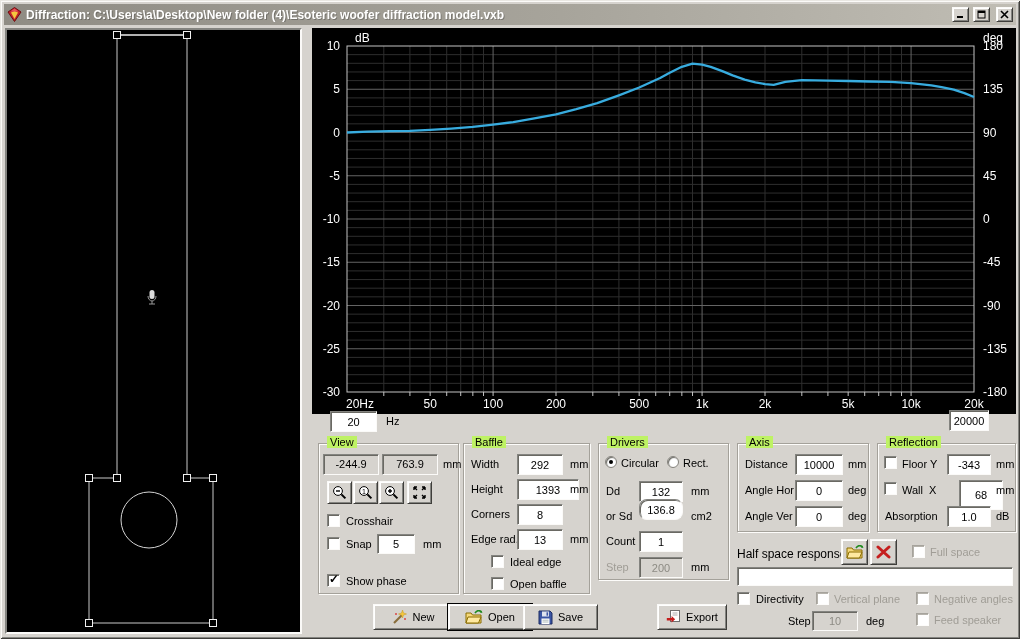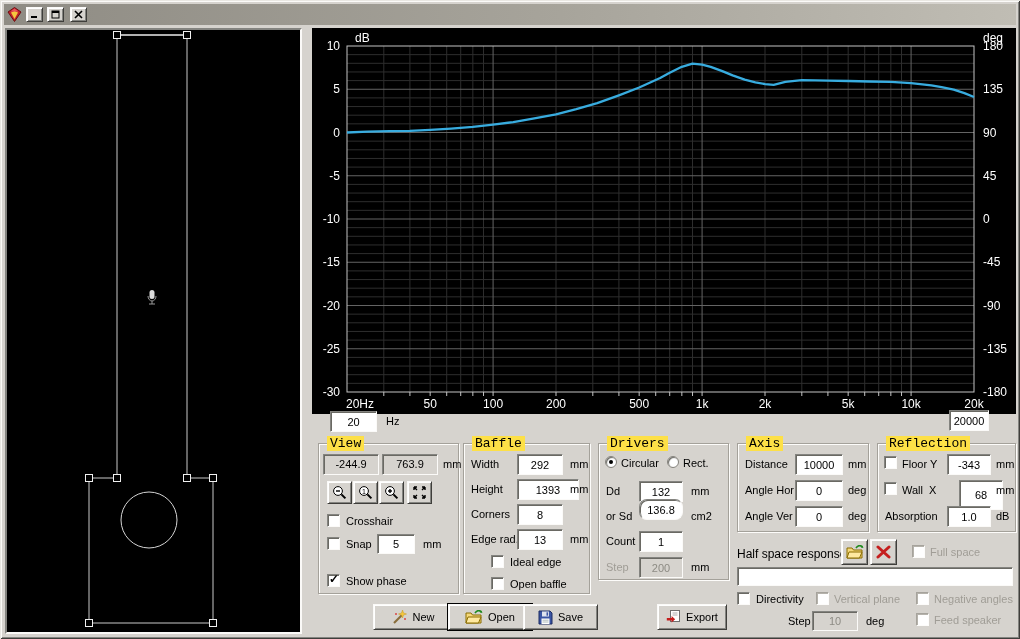--- a/index.html
+++ b/index.html
@@ -28,34 +28,35 @@
     display:flex;align-items:center;justify-content:center;gap:5px;cursor:default;}
   .btn.default{box-shadow:0 0 0 1px #000,inset 1px 1px 0 #fff,inset -1px -1px 0 #848480;}
   .cb{position:absolute;width:13px;height:13px;background:#fff;border:1px solid;
     border-color:#848480 #fbfaf8 #fbfaf8 #848480;box-shadow:inset 1px 1px 0 #6a6963;}
   .cb.checked::after{content:"\2713";position:absolute;left:1px;top:-3px;font-size:12px;font-weight:bold;color:#000;}
   .cb.dis{border-color:#a6a39c #fdfcfa #fdfcfa #a6a39c;box-shadow:inset 1px 1px 0 #b5b2ab;}
   .radio{position:absolute;width:12px;height:12px;border-radius:50%;background:#fff;
     border:1px solid #84827c;box-shadow:inset 1px 1px 1px #6a6963;}
   .radio.selected::after{content:"";position:absolute;left:3px;top:3px;width:4px;height:4px;border-radius:50%;background:#000;}
   .group{position:absolute;border:1px solid #a4a19a;box-shadow:inset 1px 1px 0 #fdfcfa,1px 1px 0 #fdfcfa;}
-  .group>.legend{position:absolute;top:-8px;left:8px;background:#fde047;padding:0 3px;font-size:13px;color:#000;font-family:Liberation Mono, monospace;}
+  .group>.legend{position:absolute;top:-8px;left:8px;background:#bef264;padding:0 3px;font-size:11px;color:#000;}
   svg{display:block;}
 </style>
 </head>
 <body>
 
 <div class="window">
 
   <div class="titlebar">
     <svg width="15" height="15" viewBox="0 0 15 15">
       <polygon points="7.5,0.5 14,5 7.5,14.5 1,5" fill="#c2202a" stroke="#6e1012" stroke-width="1"></polygon>
       <polygon points="7.5,4 11,5.6 7.5,12 4,5.6" fill="#f4c63e"></polygon>
       <polygon points="7.5,1.5 11.5,4.5 3.5,4.5" fill="#e8555c"></polygon>
     </svg>
+    <span class="title">Diffraction: C:\Users\a\Desktop\New folder (4)\Esoteric woofer diffraction model.vxb</span>
     <span class="winbtn">
       <svg width="9" height="9" viewBox="0 0 9 9">
           <rect x="1" y="6" width="6" height="2" fill="#000"></rect>
         </svg>
     </span>
     <span class="winbtn">
       <svg width="9" height="9" viewBox="0 0 9 9">
           <rect x="1" y="1" width="7" height="7" fill="none" stroke="#000" stroke-width="1"></rect>
           <rect x="1" y="1" width="7" height="2" fill="#000"></rect>
         </svg>

